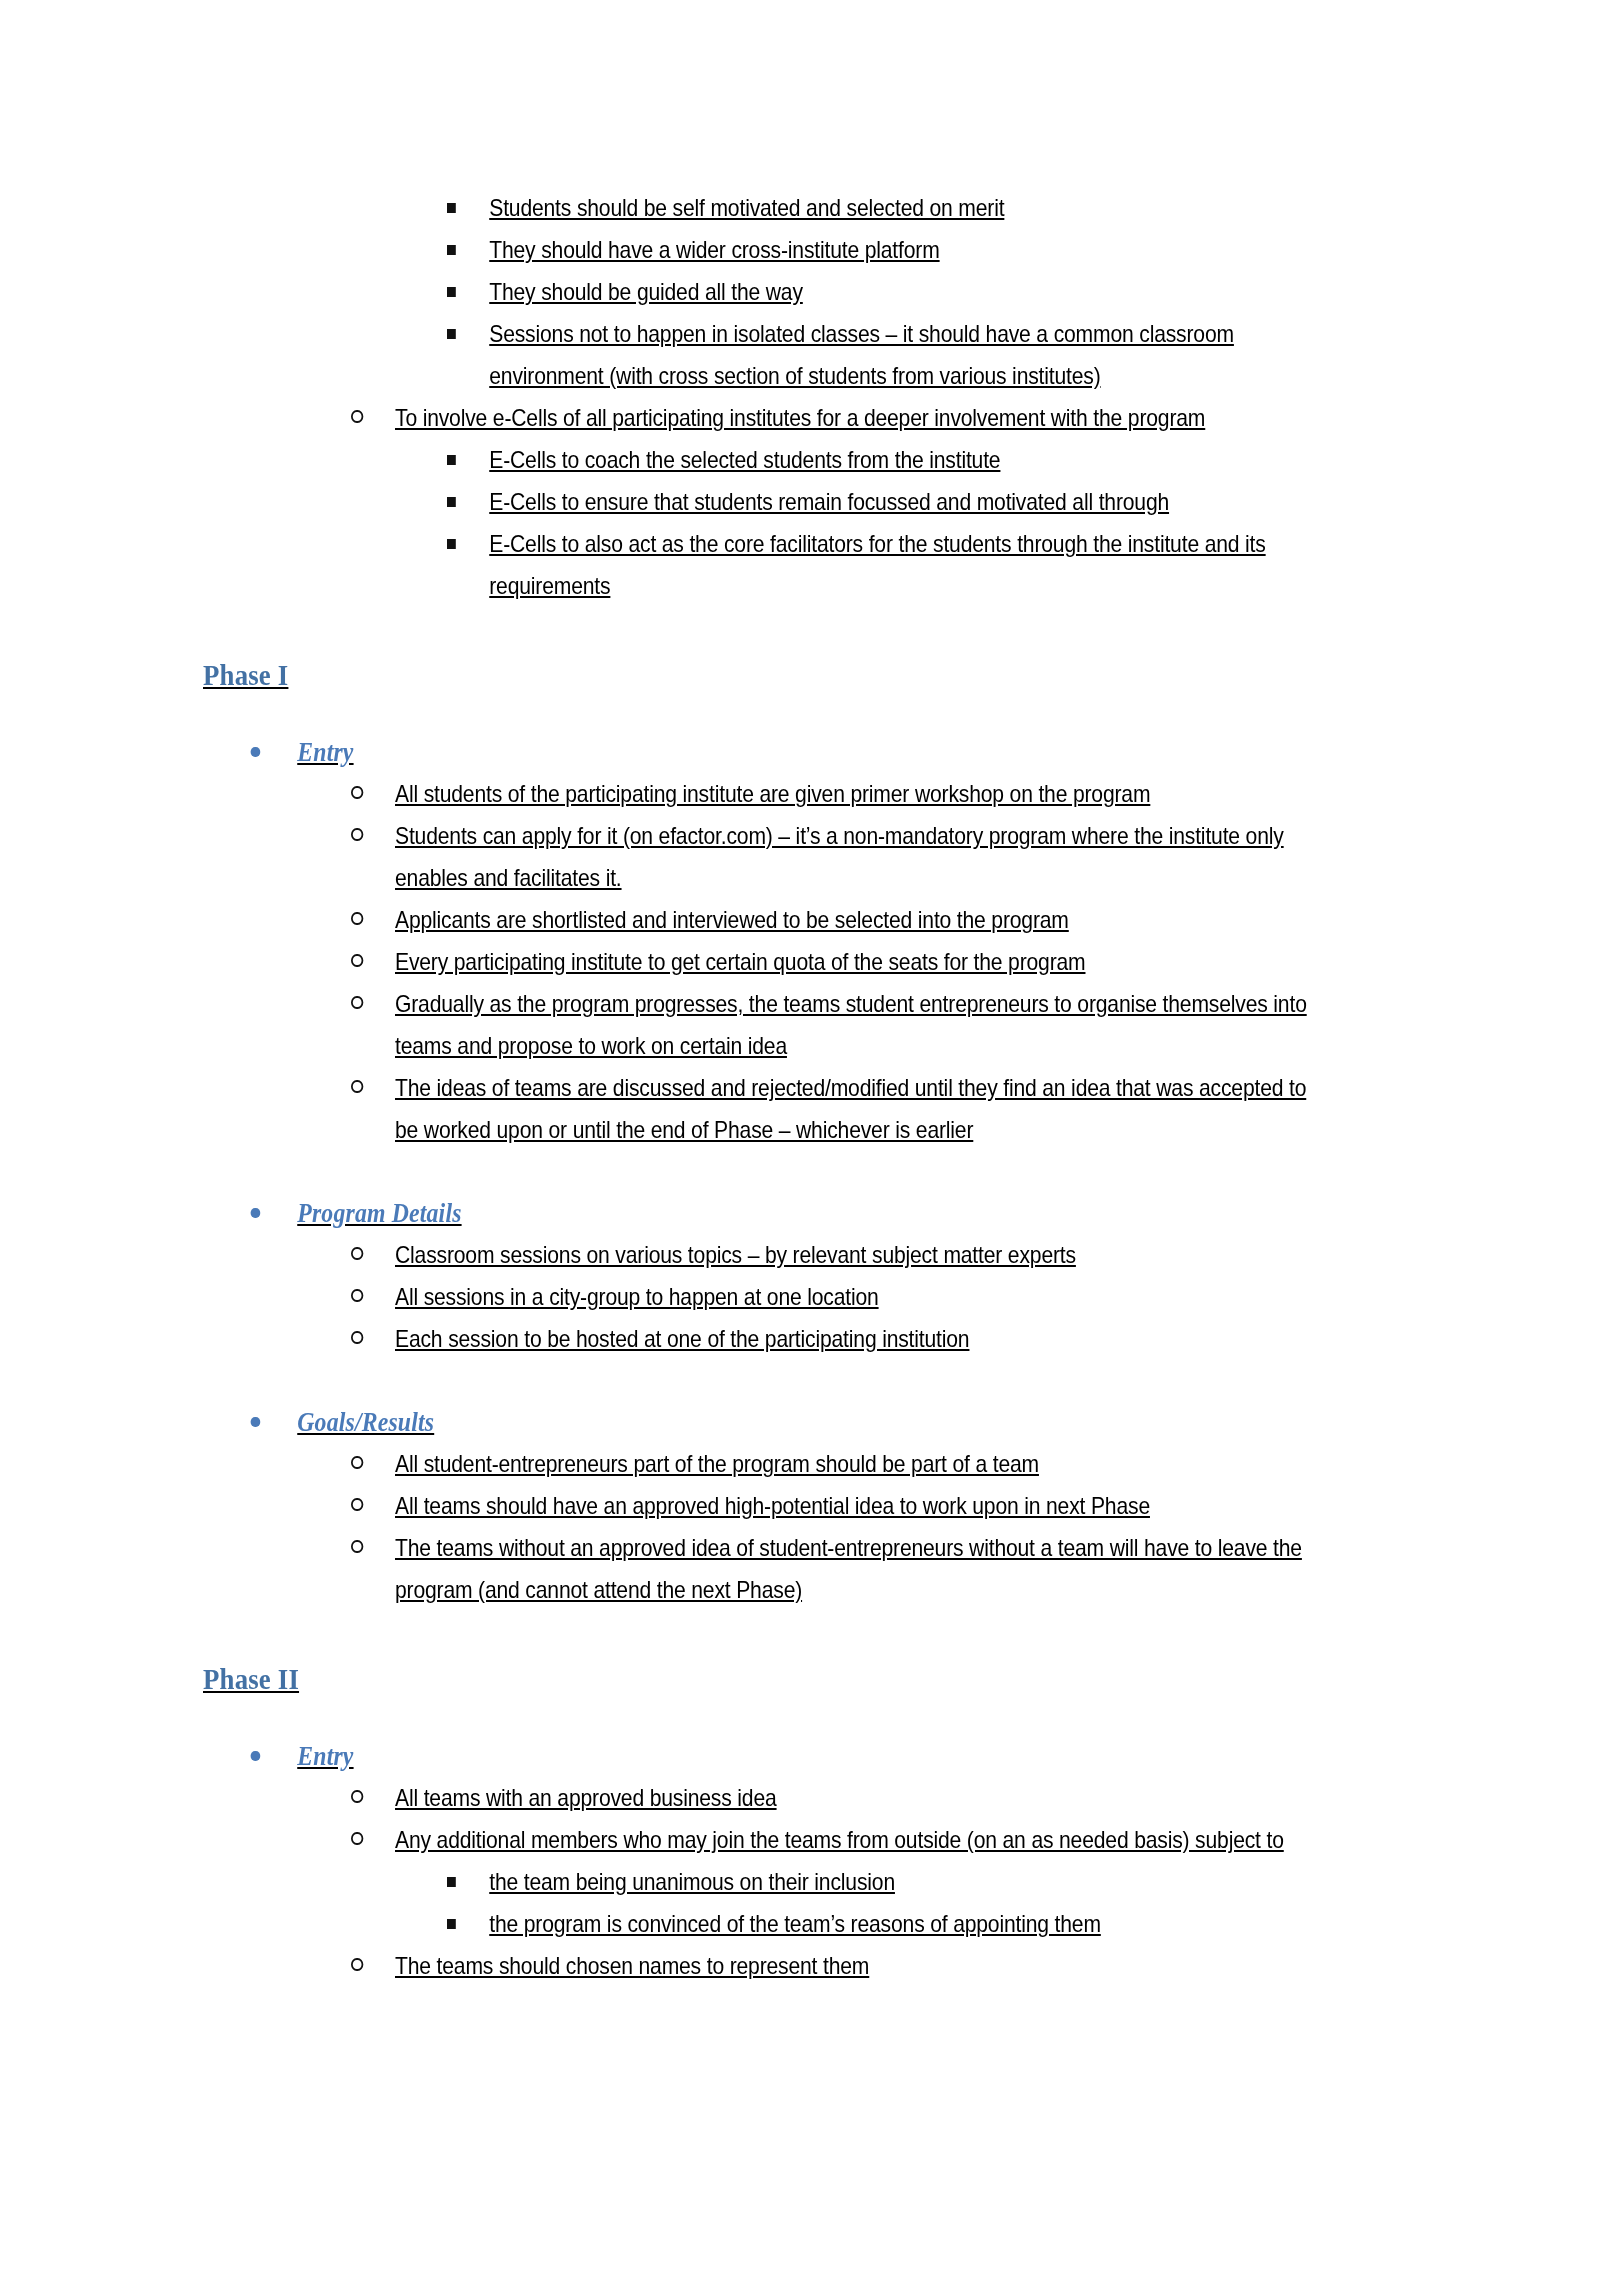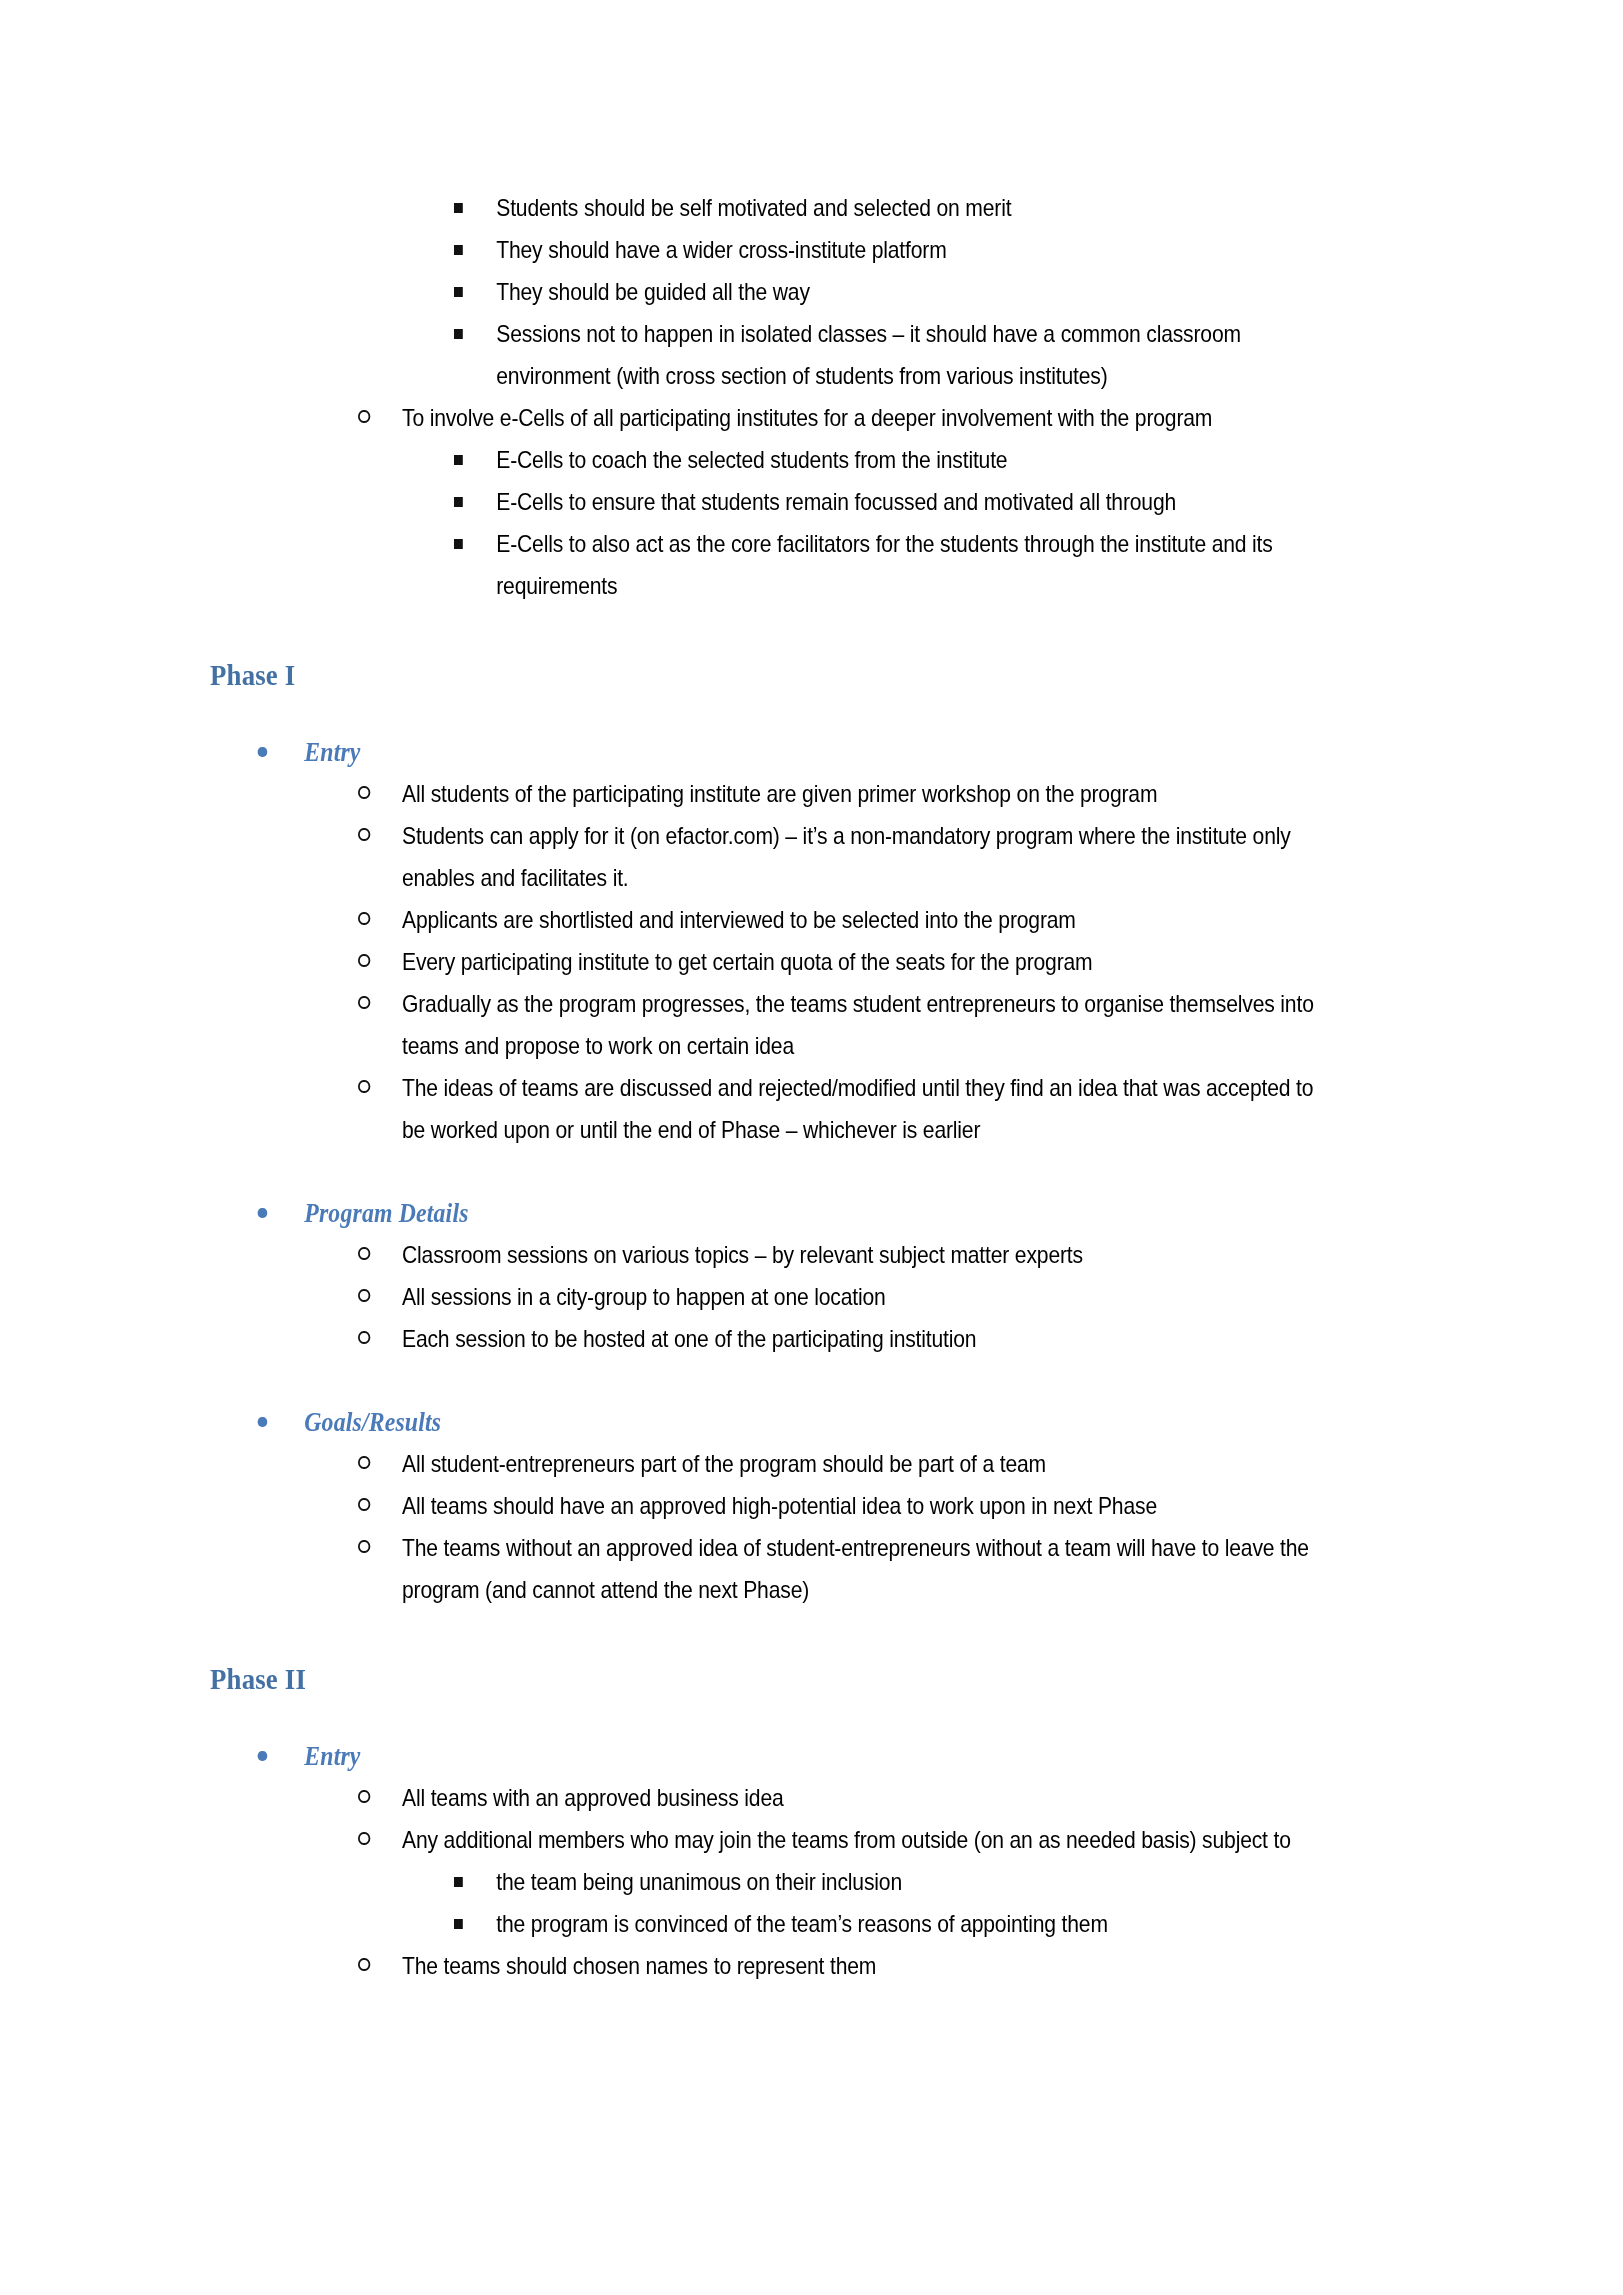--- a/index.html
+++ b/index.html
@@ -18,23 +18,24 @@
 
   .page {
     position: absolute;
     inset: 0;
     background: #ffffff;
     padding: 0;
   }
 
   .doc-body {
     position: absolute;
-    left: 16px;
+    left: 9px;
     top: 0;
     width: 1461px;
+    text-decoration: underline;
   }
 
   
   .line {
     position: relative;
     display: block;
     font-size: 24px;
     line-height: 42px;
     letter-spacing: -0.2px;
     color: #000000;

